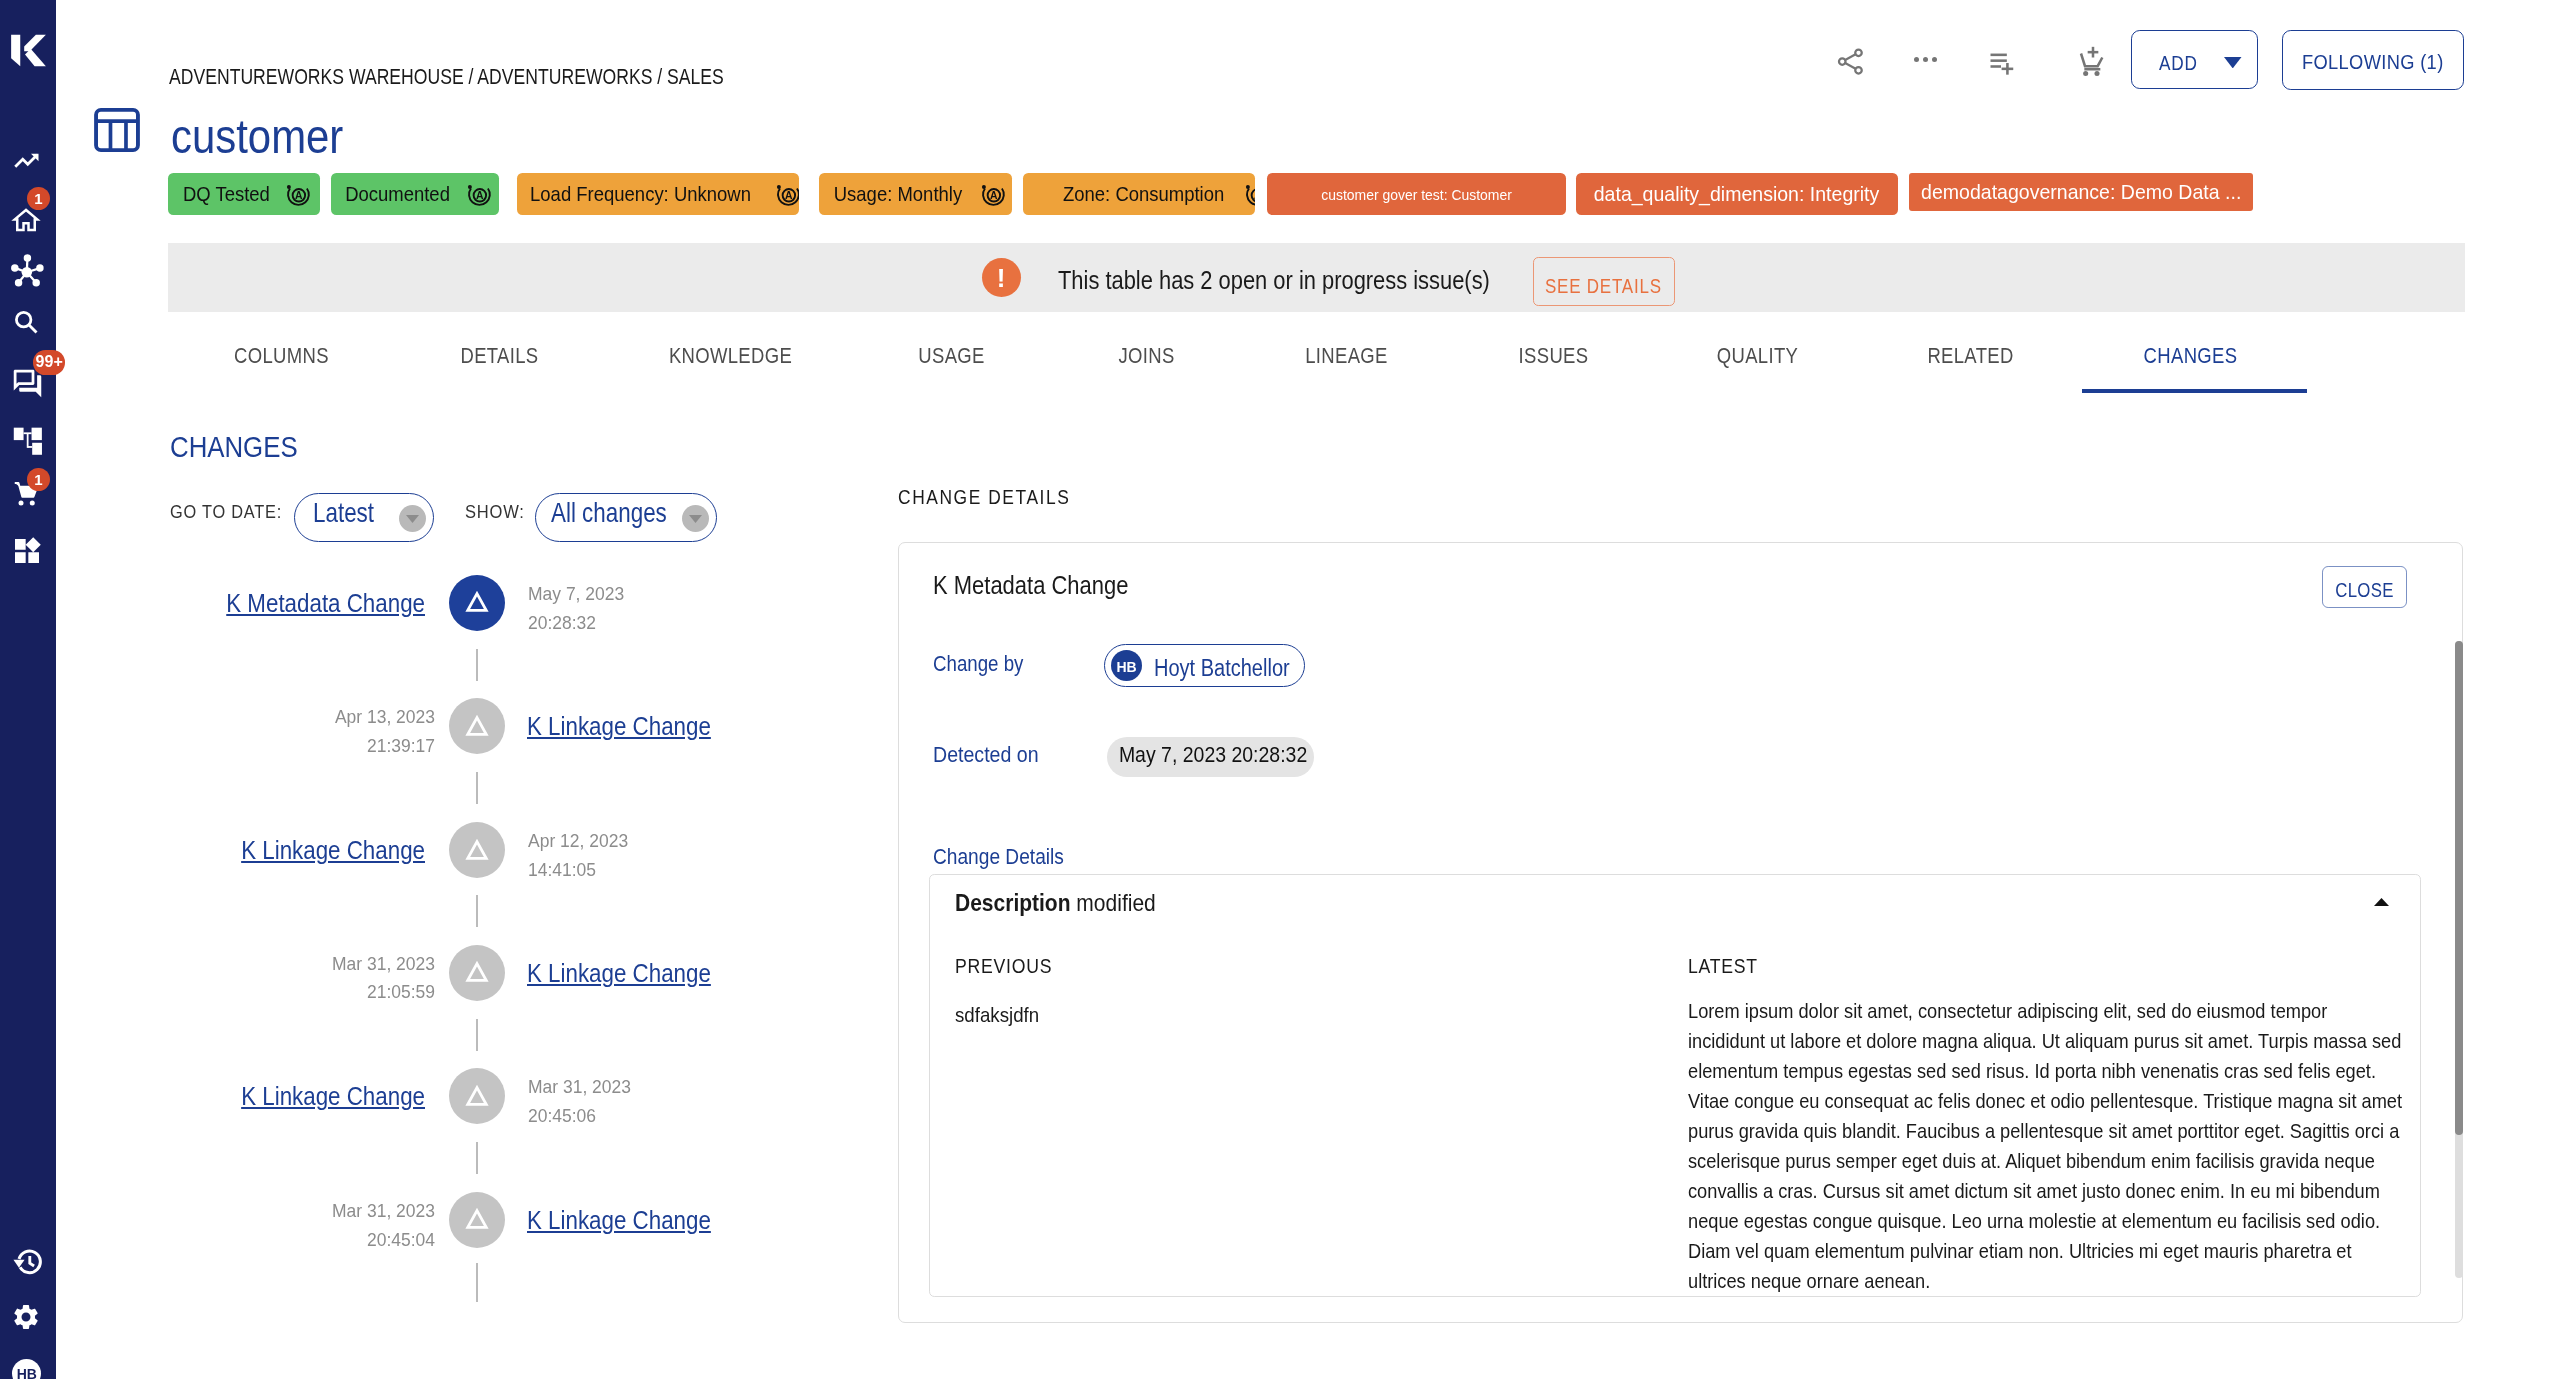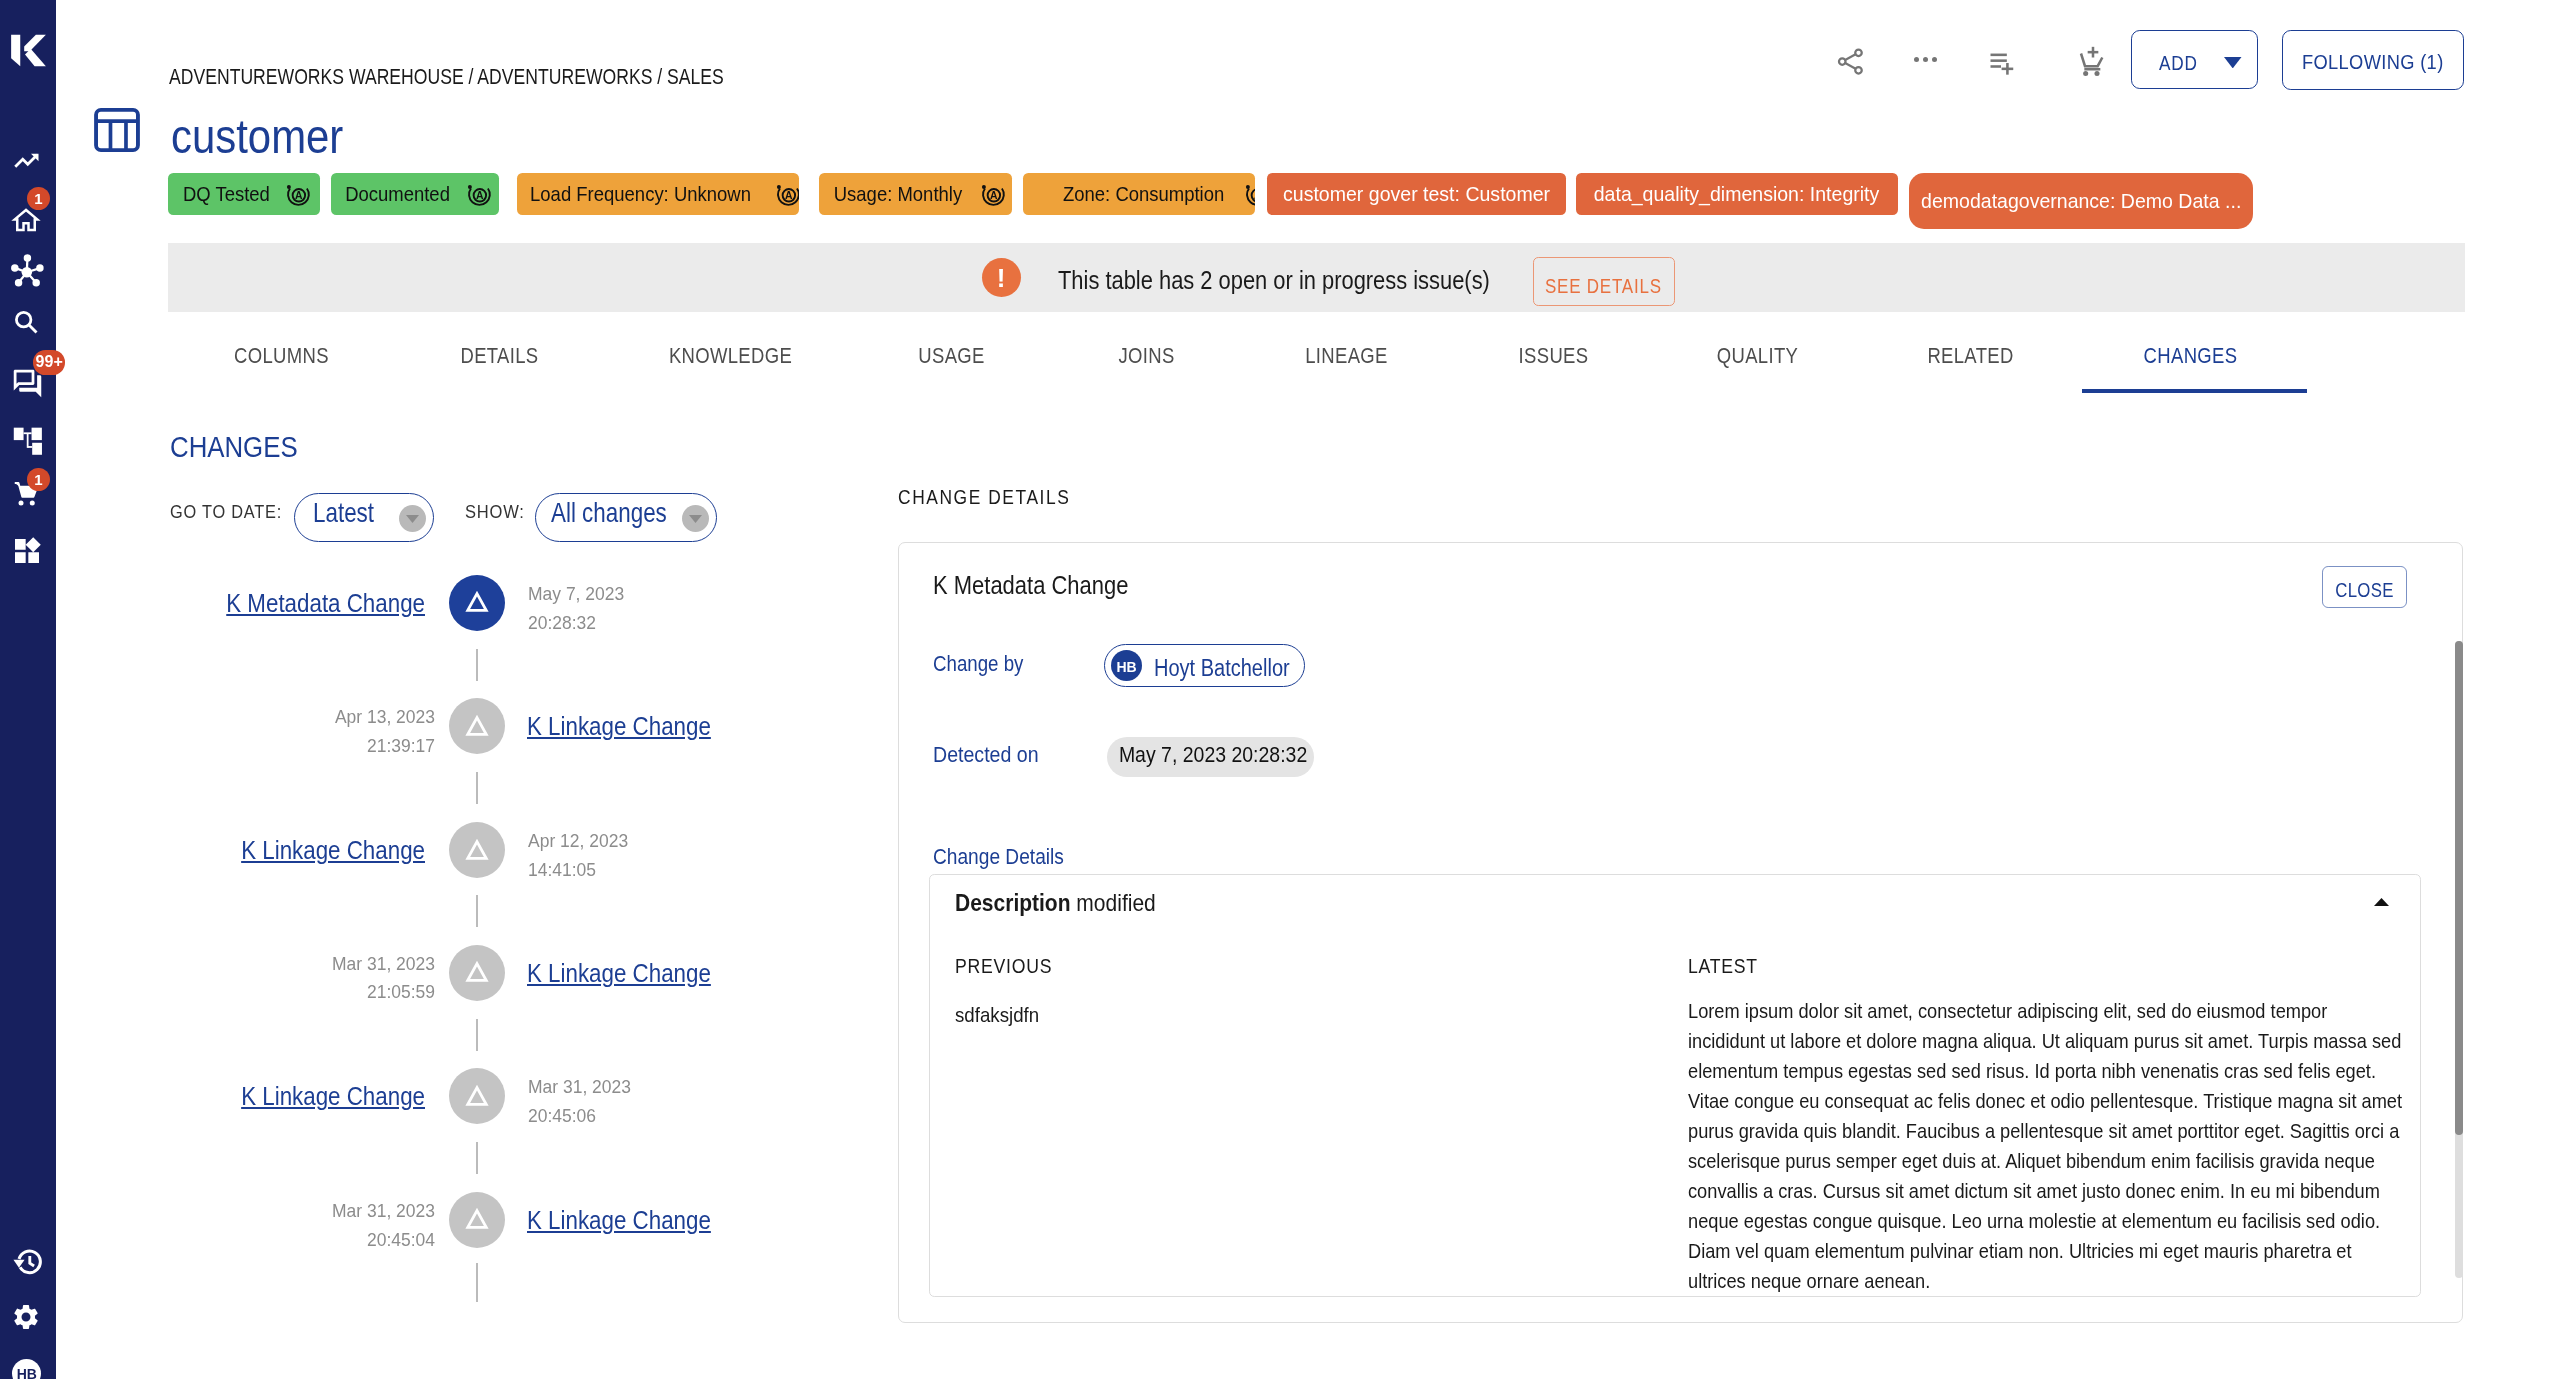--- a/index.html
+++ b/index.html
@@ -155,27 +155,27 @@
     </div>
     <div class="abs" style="left:1023px;top:173px;width:232px;height:42px;border-radius:5.3px;background:#eea23a;color:#111;font-size:21px;font-weight:500;display:flex;align-items:center;justify-content:center;gap:8.8px;white-space:nowrap;overflow:hidden;padding-left:44px;">
       <span style="transform:scaleX(0.88);transform-origin:center;">Zone: Consumption</span>
       <svg width="26" height="26" viewBox="0 0 30 30" style="flex:none;font-size:24px">
         <circle cx="16" cy="16.5" r="7.2" fill="none" stroke="#111" stroke-width="2.2"></circle>
         <text x="16" y="21" text-anchor="middle" font-size="12" font-weight="bold" fill="#111" font-family="Liberation Sans">A</text>
         <path d="M 25.3 8.6 A 12 12 0 1 1 5.7 8.6" fill="none" stroke="#111" stroke-width="2.2"></path>
         <circle cx="4.5" cy="7" r="2.3" fill="#111"></circle>
       </svg>
     </div>
-    <div class="abs" style="left:1267px;top:173px;width:299px;height:42px;border-radius:5.3px;background:#e0663c;color:#fff;font-size:21px;font-weight:500;display:flex;align-items:center;justify-content:center;gap:8.8px;white-space:nowrap;overflow:hidden;">
+    <div class="abs" style="left:1267px;top:173px;width:299px;height:42px;border-radius:5.3px;background:#e0663c;color:#fff;font-size:15px;font-weight:500;display:flex;align-items:center;justify-content:center;gap:8.8px;white-space:nowrap;overflow:hidden;">
       <span style="transform:scaleX(0.93);transform-origin:center;">customer gover test: Customer</span>
     </div>
     <div class="abs" style="left:1576px;top:173px;width:322px;height:42px;border-radius:5.3px;background:#e0663c;color:#fff;font-size:21px;font-weight:500;display:flex;align-items:center;justify-content:center;gap:8.8px;white-space:nowrap;overflow:hidden;">
       <span style="transform:scaleX(0.93);transform-origin:center;">data_quality_dimension: Integrity</span>
     </div>
-    <div class="abs" style="left:1909px;top:173px;width:344px;height:56px;border-radius:15px;background:#e0663c;color:#fff;font-size:21px;font-weight:500;display:flex;align-items:center;justify-content:center;gap:8.8px;white-space:nowrap;overflow:hidden;">
+    <div class="abs" style="left:1909px;top:173px;width:344px;height:38px;border-radius:3px;background:#e0663c;color:#fff;font-size:21px;font-weight:500;display:flex;align-items:center;justify-content:center;gap:8.8px;white-space:nowrap;overflow:hidden;">
       <span style="transform:scaleX(0.93);transform-origin:center;">demodatagovernance: Demo Data ...</span>
     </div>
 
   <div class="abs" style="left:168px;top:243px;width:2297px;height:69px;background:#ebebeb;"></div>
   <div class="abs" style="left:982px;top:258px;width:39px;height:39px;border-radius:50%;background:#e8713f;"></div>
   <div class="abs" style="left:988px;top:263px;width:26px;text-align:center;color:#fff;font-size:26px;font-weight:bold;line-height:30px;">!</div>
   <div class="abs" style="left:1533px;top:257px;width:142px;height:49px;border:1.8px solid #eb9775;border-radius:5.3px;"></div>
 
   <div class="abs" style="left:2082px;top:389px;width:225px;height:3.5px;background:#1c3e93;"></div>
 

